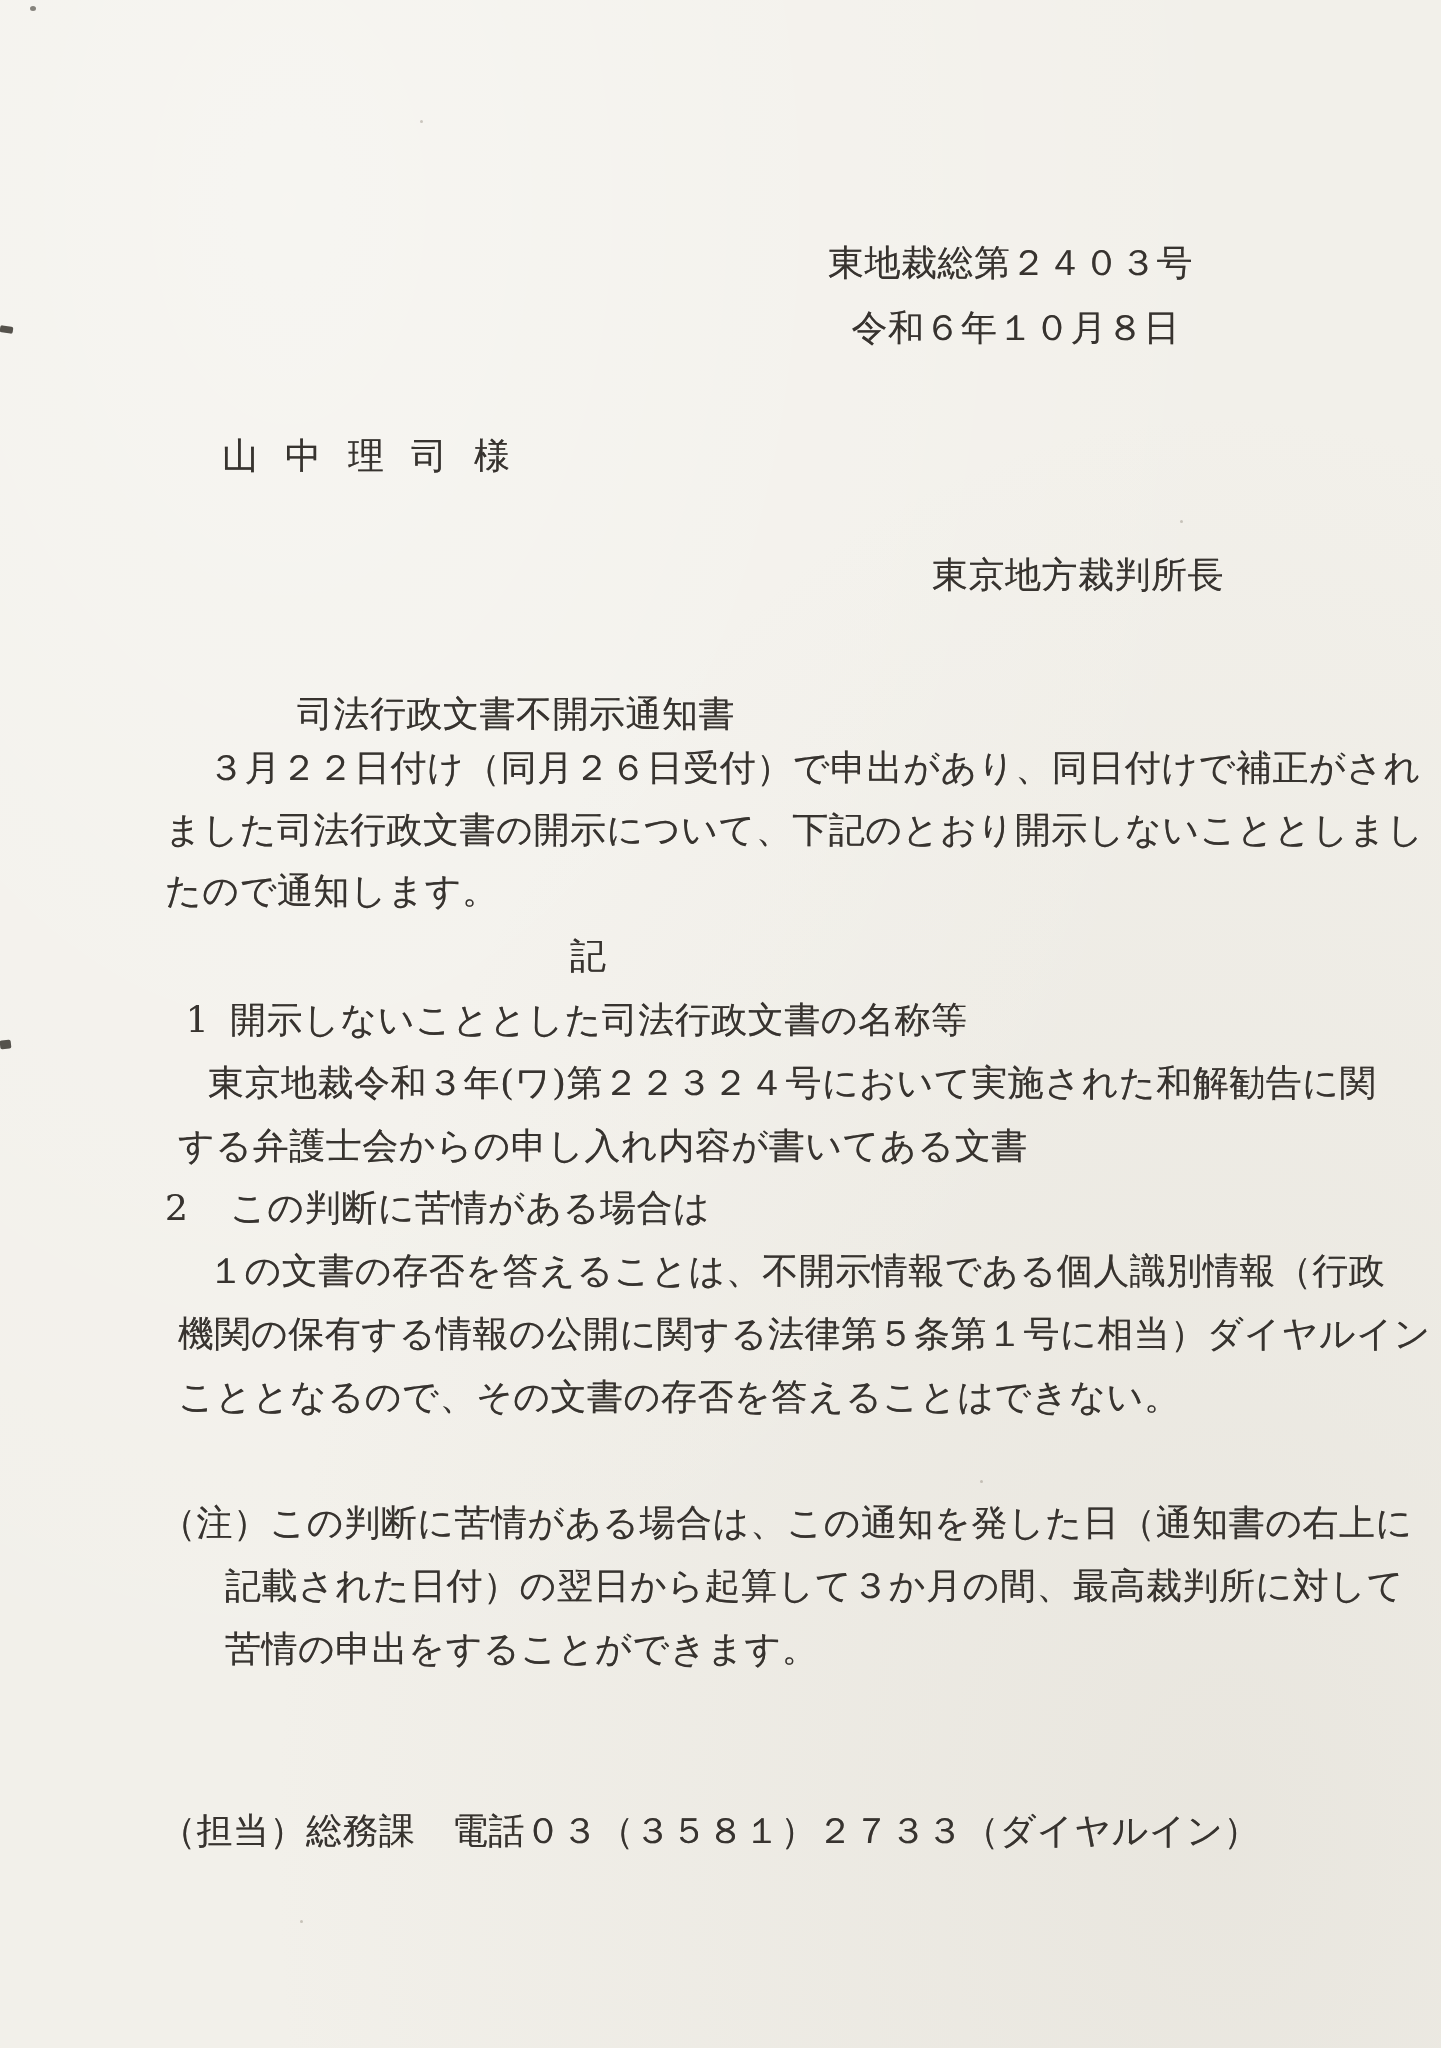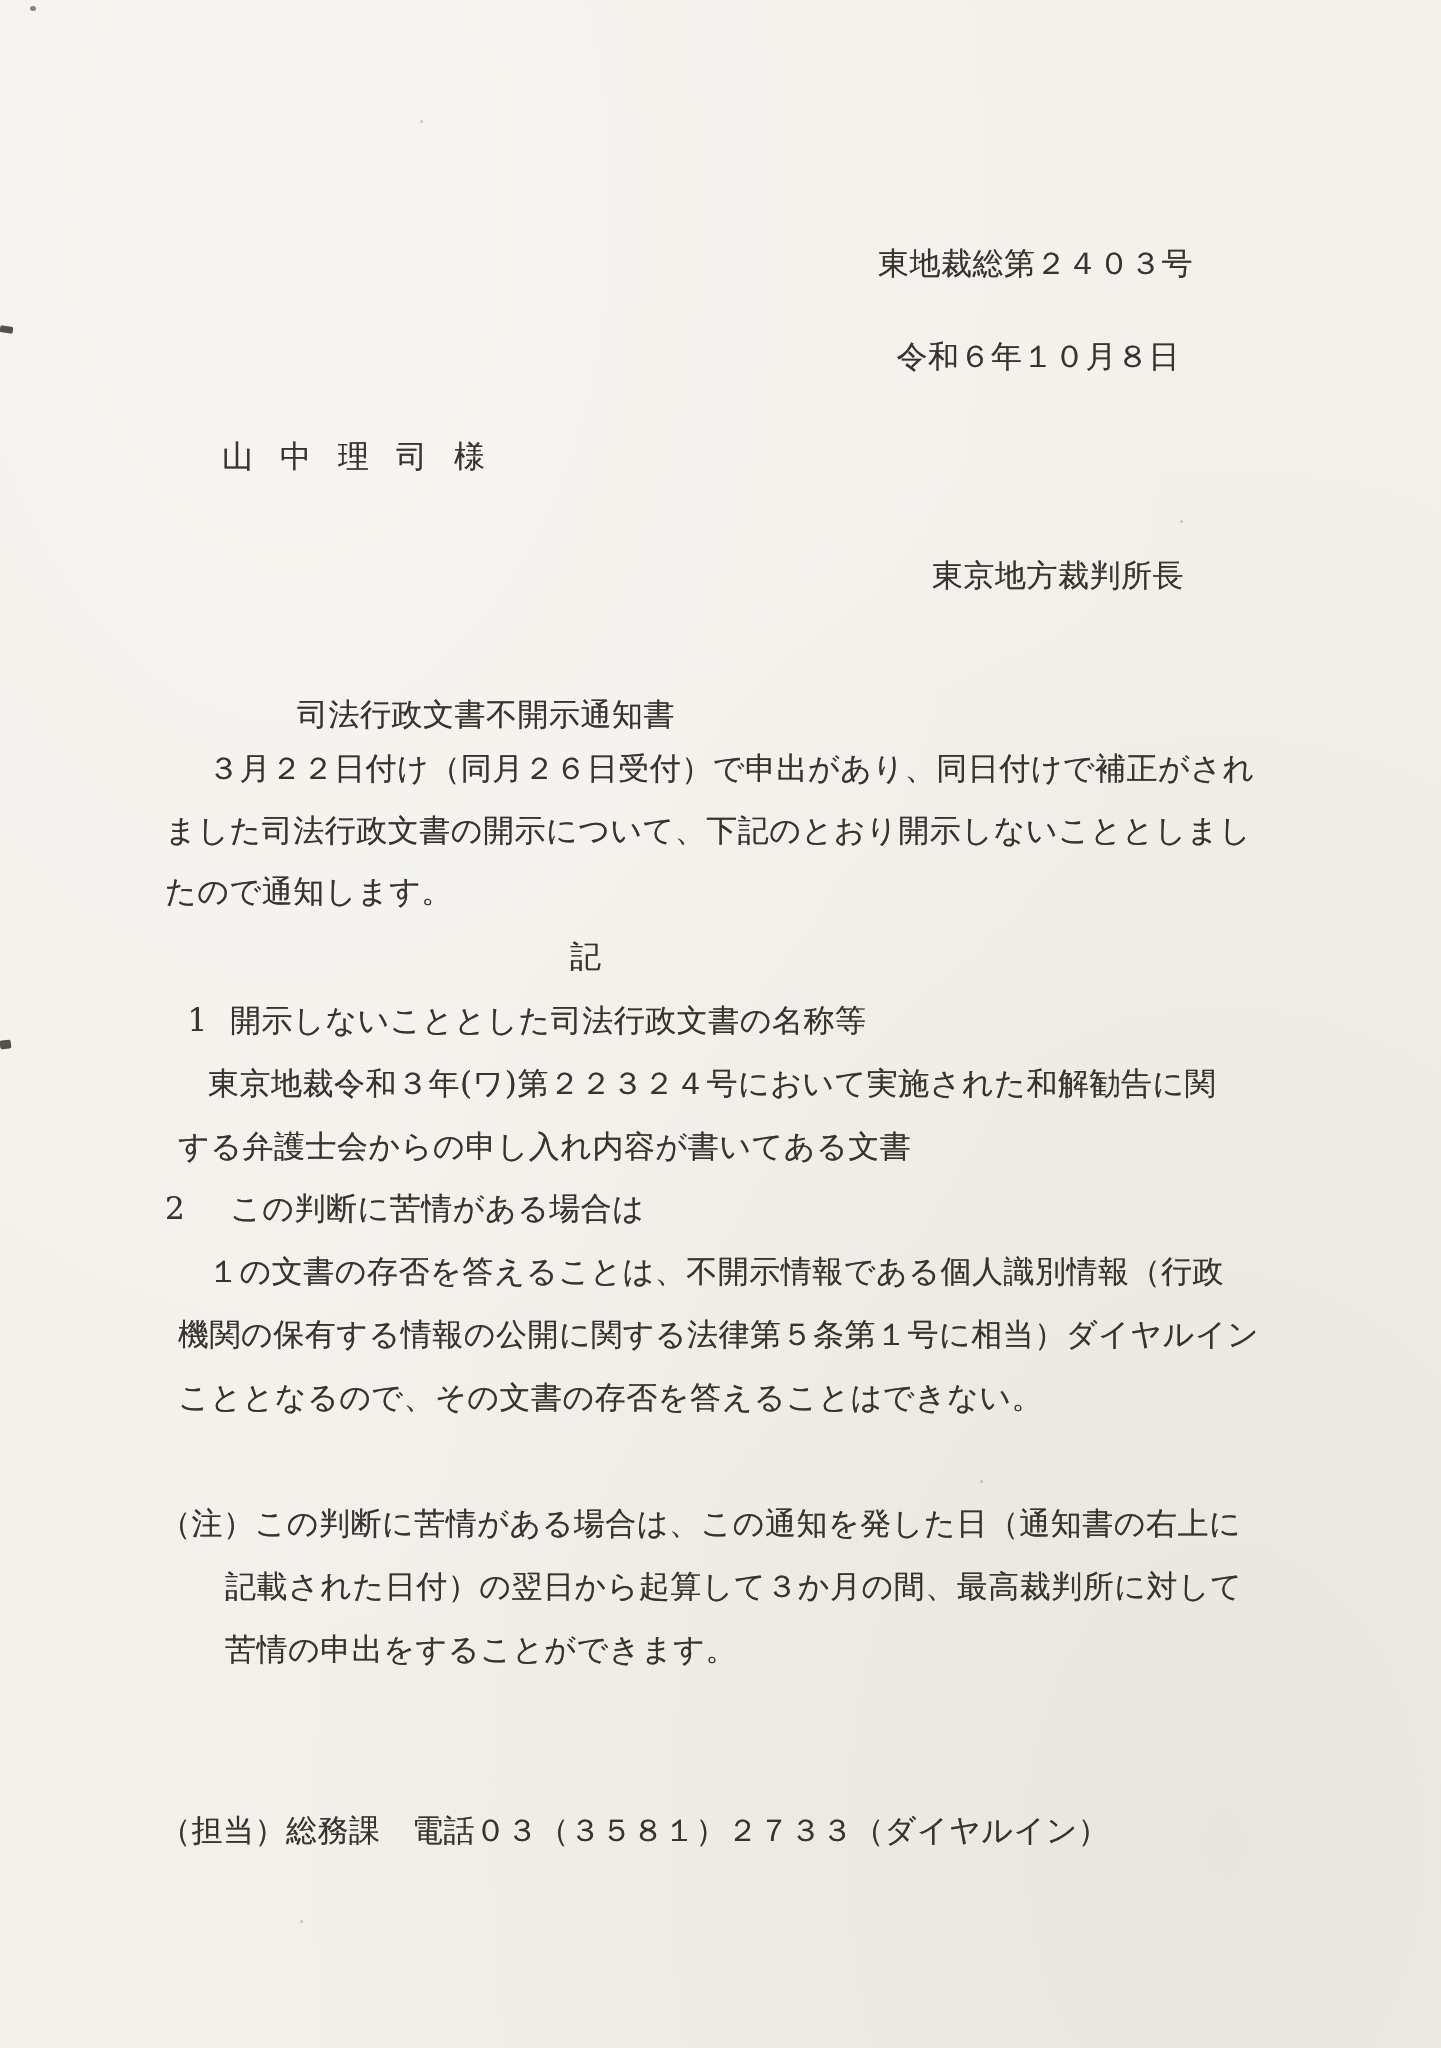--- a/index.html
+++ b/index.html
@@ -17,30 +17,30 @@
   .paper {
     position: absolute;
     inset: 0;
     background:
       radial-gradient(ellipse at 20% 10%, rgba(255,255,255,0.35), rgba(255,255,255,0) 60%),
       radial-gradient(ellipse at 85% 90%, rgba(205,200,188,0.25), rgba(205,200,188,0) 55%),
       #f2f0ea;
   }
   .line {
     position: absolute;
-    font-size: 31px;
+    font-size: 36px;
     line-height: 40px;
     letter-spacing: 0.5px;
     color: #37332f;
     white-space: nowrap;
     text-shadow: 0 0 0.6px rgba(55,51,47,0.55);
   }
   
   .doc-number { top: 243px; right: 248px; }
-  .issue-date { top: 308px; right: 261px; margin-top: 28px; }
+  .issue-date { top: 308px; right: 261px; }
   
   .addressee  { top: 436px; left: 222px; letter-spacing: 27px; }
   
   .sender     { top: 555px; left: 932px; }
   
   .doc-title  { top: 694px; left: 270px; margin-left: 27px; }
   
   .intro-1    { top: 748px; left: 208px; }
   .intro-2    { top: 810px; left: 165px; }
   .intro-3    { top: 871px; left: 165px; }

